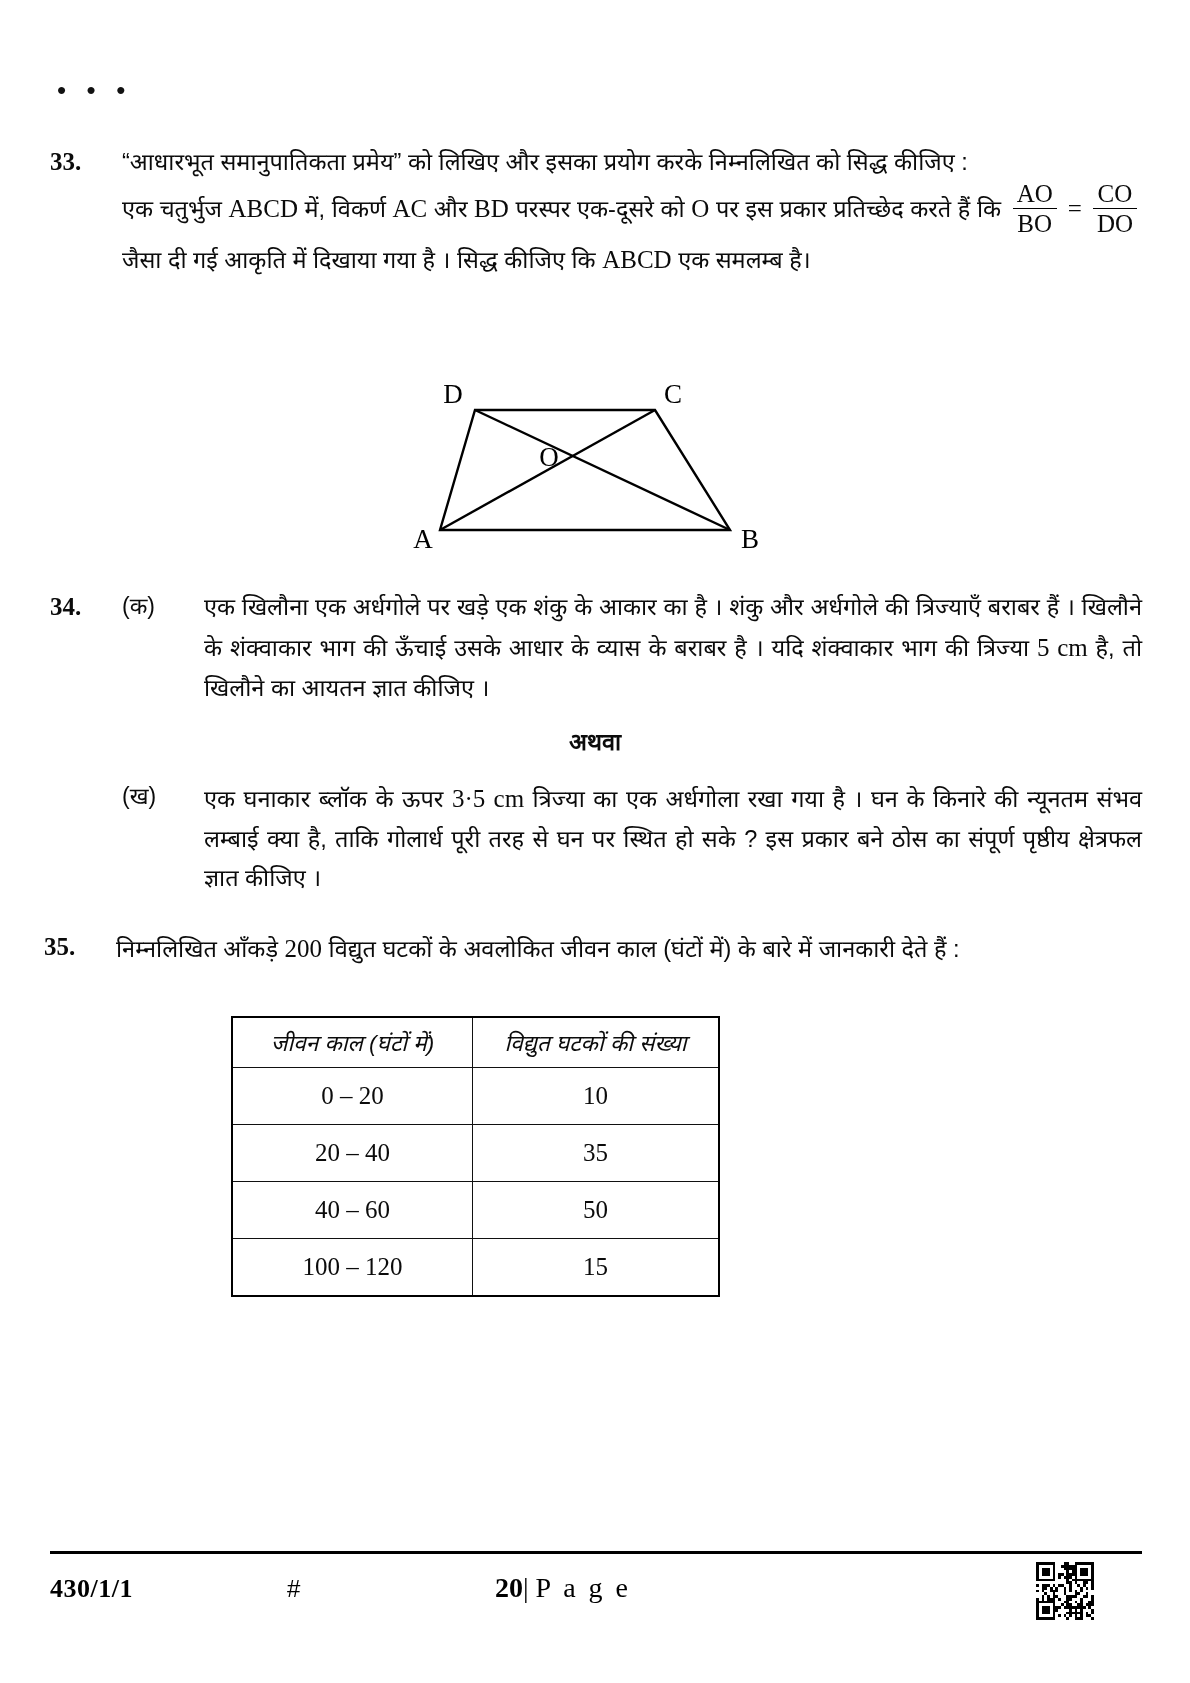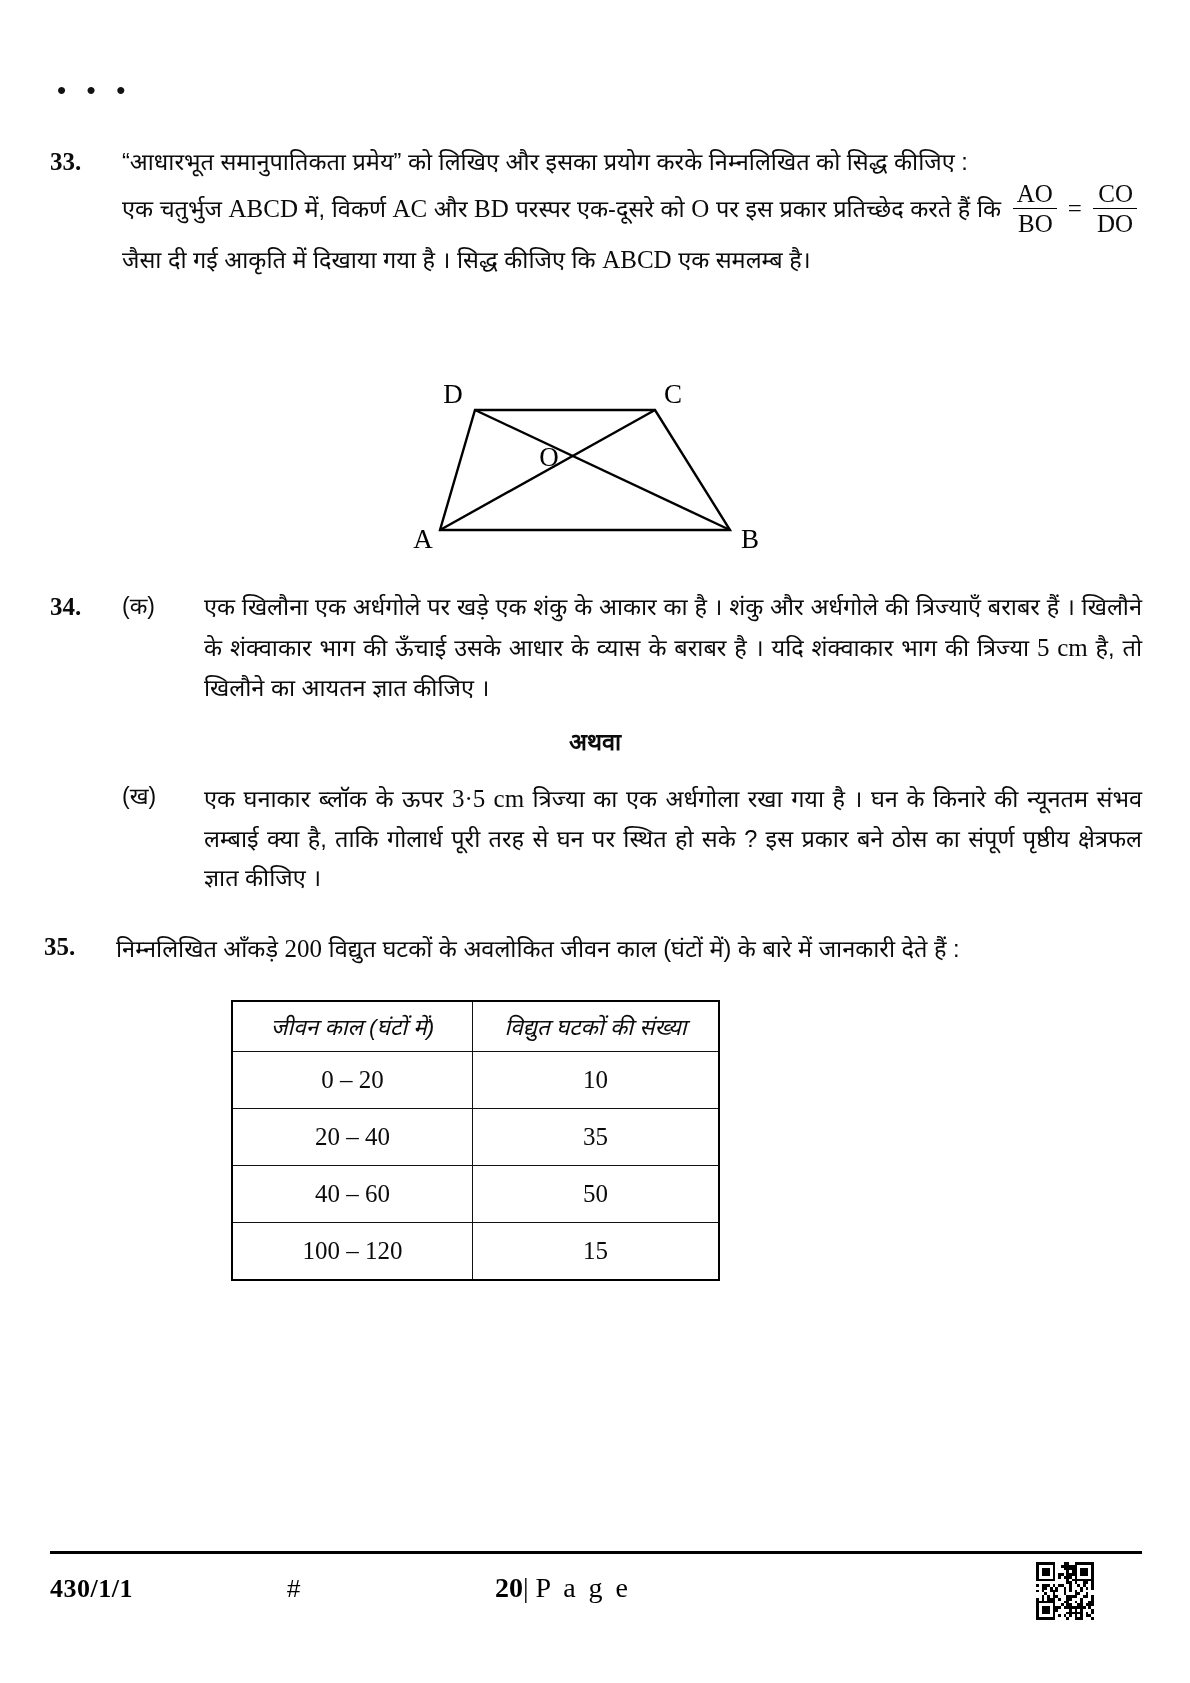--- a/index.html
+++ b/index.html
@@ -67,21 +67,21 @@
   }
   .latin {
     font-family: "Liberation Serif", serif;
     font-size: 25px;
   }
 
   
   .frac {
     display: inline-block;
     vertical-align: middle;
-    text-align: right;
+    text-align: center;
     font-family: "Liberation Serif", serif;
     font-size: 25px;
     line-height: 1.08;
     margin: 0 5px;
     position: relative;
     top: -2px;
   }
   .frac .num { display: block; padding: 0 4px 1px 4px; }
   .frac .den { display: block; border-top: 1.6px solid #000; padding: 1px 4px 0 4px; }
   .eqsign {
@@ -122,20 +122,21 @@
 
   
   .tbl-wrap {
     position: absolute;
     left: 231px;
     top: 1000px;
   }
   table.data {
     border-collapse: collapse;
     border: 2.2px solid #000;
+    margin-top: 16px;
   }
   table.data th, table.data td {
     border: 1.4px solid #111;
     text-align: center;
     vertical-align: middle;
   }
   table.data th {
     font-family: "Liberation Sans", sans-serif;
     font-style: italic;
     font-weight: 400;

